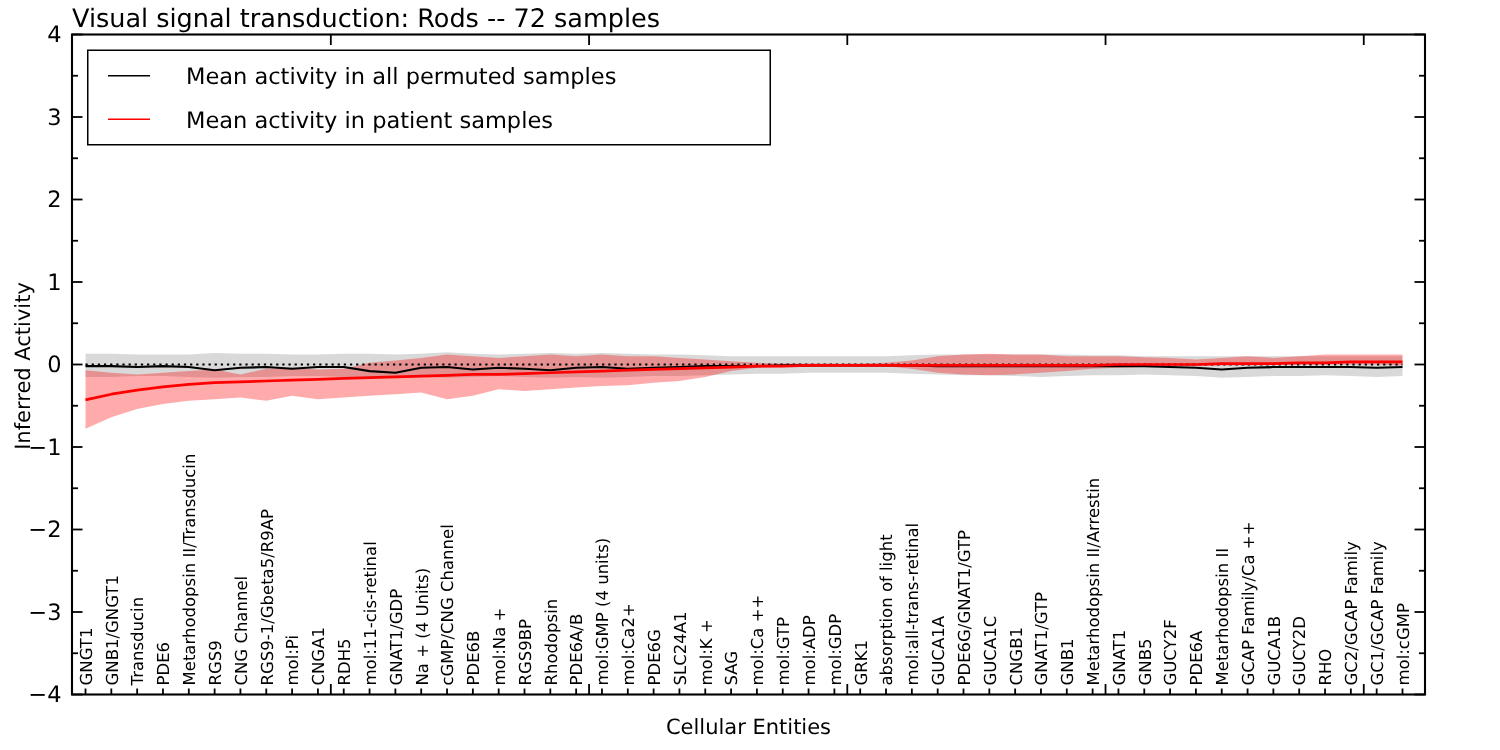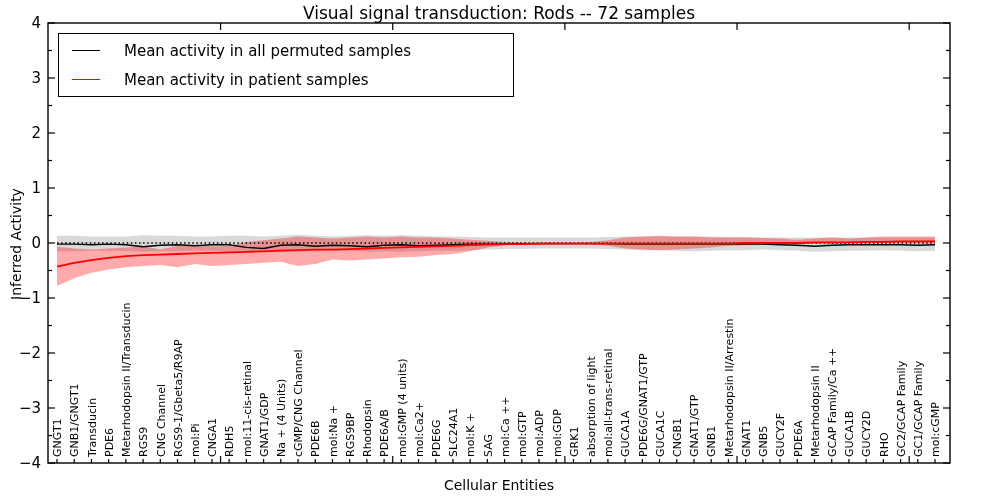--- a/index.html
+++ b/index.html
@@ -1,18 +1,18 @@
 <!DOCTYPE html>
 <html><head>
 <meta charset="utf-8">
 <style>
   html,body{margin:0;padding:0;background:#ffffff;}
   #figure{position:relative;width:1000px;height:500px;background:#ffffff;
           font-family:"DejaVu Sans","Liberation Sans",sans-serif;overflow:hidden;}
-  #chart-title{position:absolute;left:48px;top:3px;width:902px;text-align:center;
+  #chart-title{position:absolute;left:48px;top:3px;width:902px;
                font-size:17px;color:#000;}
   #y-axis-label{position:absolute;left:-64px;top:236px;width:160px;text-align:center;
                 transform:rotate(-90deg);font-size:14px;color:#000;}
   #x-axis-label{position:absolute;left:48px;top:477px;width:902px;text-align:center;
                 font-size:14px;color:#000;}
   #plot{position:absolute;left:0;top:0;}
   #legend{position:absolute;left:58px;top:33px;width:456px;height:64px;
           border:1.4px solid #000;background:#ffffff;box-sizing:border-box;
           display:flex;flex-direction:column;justify-content:center;}
   .legend-row{display:flex;align-items:center;height:29px;padding-left:13px;}

